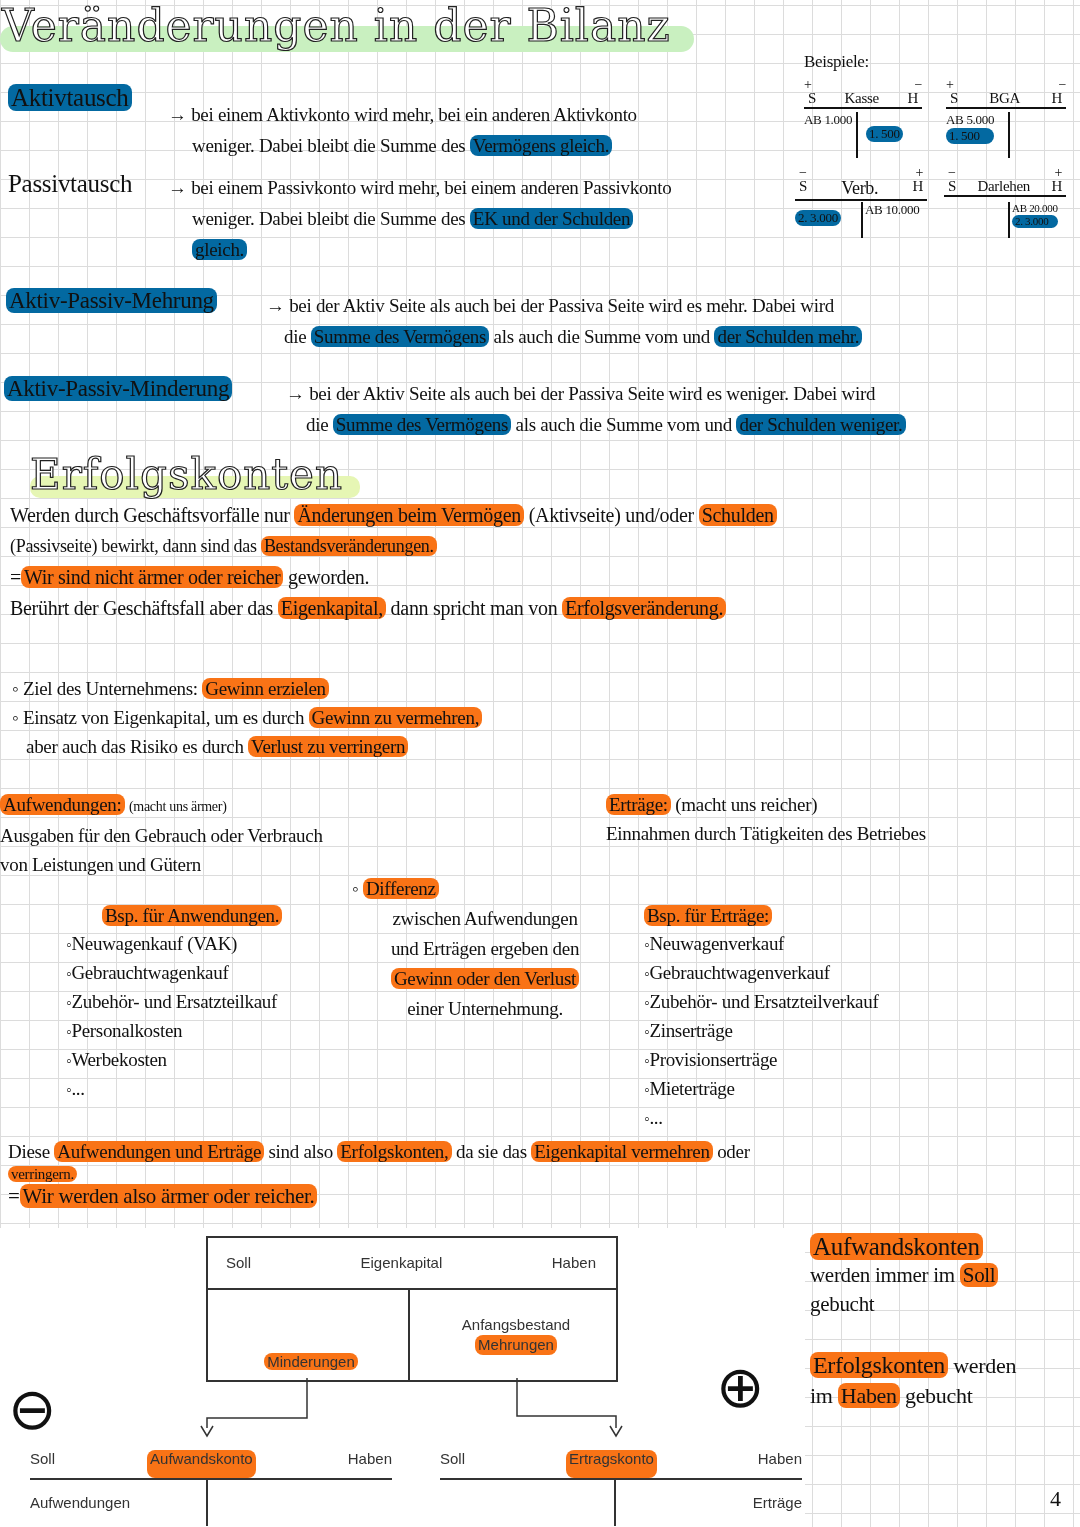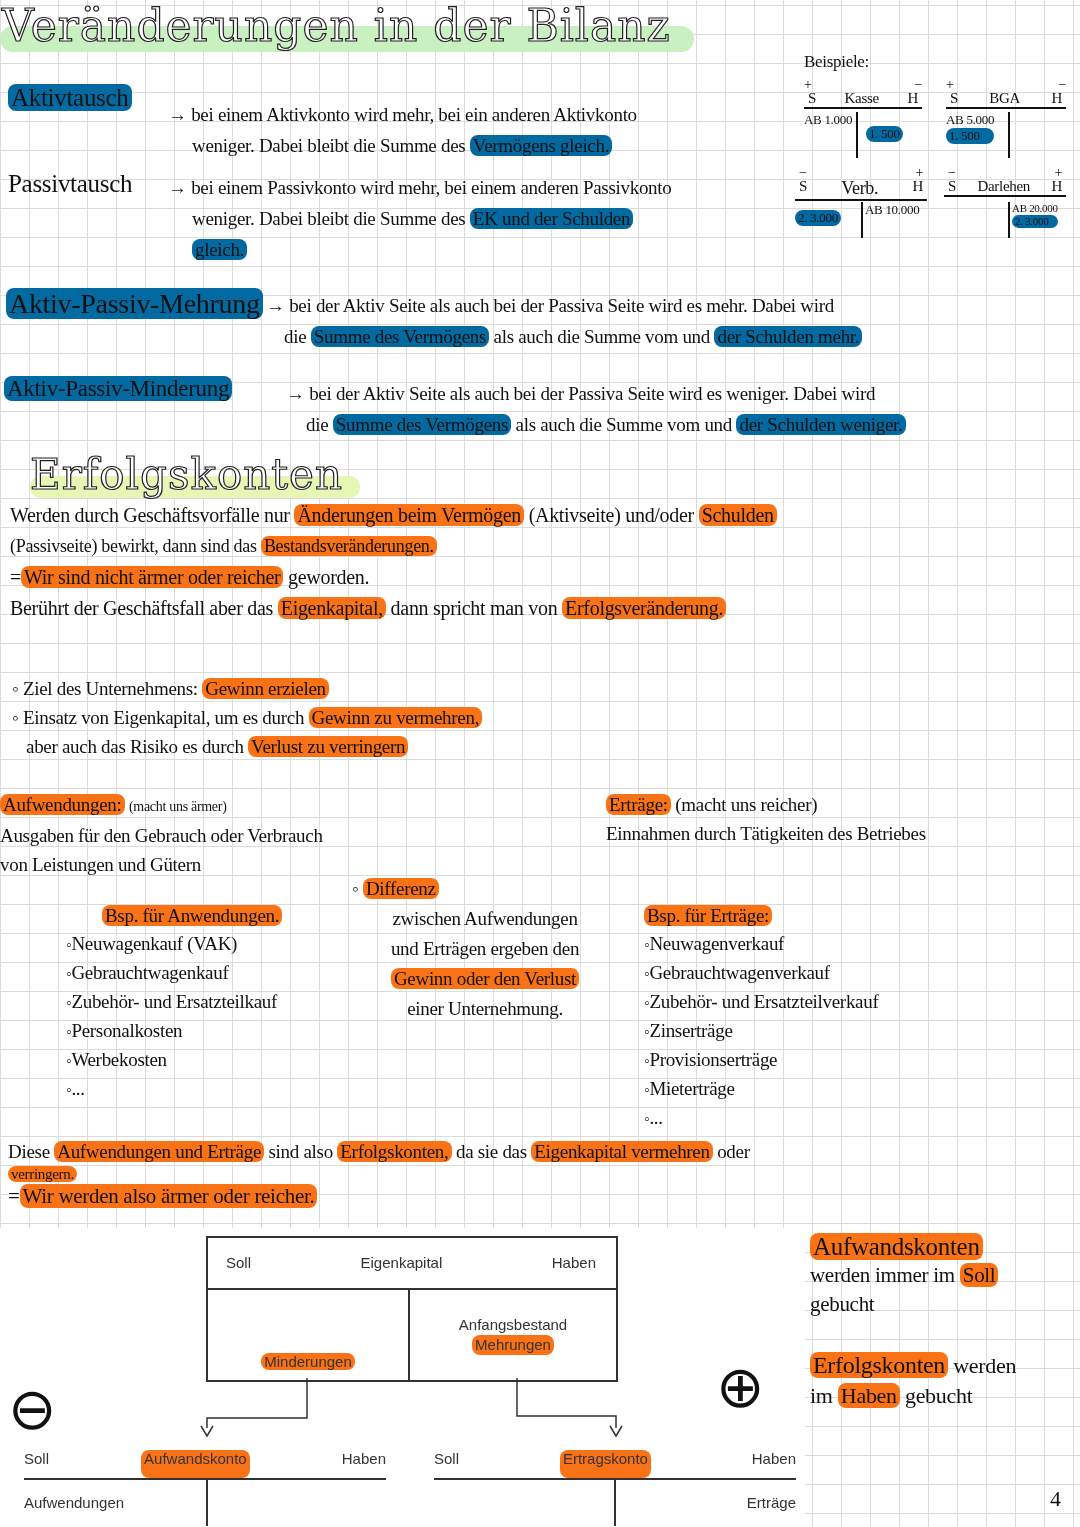--- a/index.html
+++ b/index.html
@@ -18,21 +18,21 @@
   .title{font-family:"DejaVu Serif",serif;font-size:44px;color:#fff;
     -webkit-text-stroke:1.2px #222;letter-spacing:1px;}
   .title-hl{position:absolute;left:0;top:26px;width:694px;height:26px;background:#c9f0c0;border-radius:14px;}
   .term{font-size:25px;}
   .desc{font-size:19px;line-height:31px;}
   .small{font-size:13px;}
   .tacc{position:absolute;}
   .tacc .hdr{display:flex;justify-content:space-between;border-bottom:2px solid #111;font-size:15px;padding:0 4px;}
   .tacc .vline{position:absolute;width:2px;background:#111;}
   .tbl{position:absolute;border:2px solid #333;background:#fff;font-family:"Liberation Sans",sans-serif;color:#333;}
-  .sans{font-family:"Liberation Sans",sans-serif;color:#333;font-size:15px;}
+  .sans{font-family:"Liberation Sans",sans-serif;color:#333;font-size:15px;padding-left:6px;}
   ul.bul{list-style:none;margin:0;padding:0;}
   ul.bul li{font-size:19px;line-height:28px;}
   ul.bul li::before{content:"\25E6 ";font-size:16px;}
 </style>
 </head>
 <body>
 
 <div class="abs" style="left:0;top:0;width:700px;height:60px;">
   <div class="title-hl"></div>
   <div class="title abs" style="left:2px;top:0;">Veränderungen in der Bilanz</div>
@@ -110,21 +110,21 @@
       <span>Darlehen</span>
       <span>H</span>
     </div>
   <div class="vline" style="left:64px;top:34px;height:36px;"></div>
   <div class="small abs" style="left:68px;top:34px;line-height:13px;font-size:11px;">
     <div>AB 20.000</div>
     <div class="hl">2. 3.000</div>
   </div>
 </div>
 
-<div class="abs hw term" style="left:6px;top:288px;font-size:28px;"><span class="hl">Aktiv-Passiv-Mehrung</span></div>
+<div class="abs hw term" style="left:6px;top:288px;font-size:23px;"><span class="hl">Aktiv-Passiv-Mehrung</span></div>
 <div class="abs hw desc" style="left:266px;top:290px;">
   <div>→ <span>bei der Aktiv Seite als auch bei der Passiva Seite wird es mehr. Dabei wird</span></div>
   <div style="padding-left:18px;"><span>die</span> <span class="hl">Summe des Vermögens</span> <span>als auch die Summe vom und</span> <span class="hl">der Schulden mehr.</span></div>
 </div>
 
 <div class="abs hw term" style="left:4px;top:376px;font-size:23px;"><span class="hl">Aktiv-Passiv-Minderung</span></div>
 <div class="abs hw desc" style="left:286px;top:378px;">
   <div>→ <span>bei der Aktiv Seite als auch bei der Passiva Seite wird es weniger. Dabei wird</span></div>
   <div style="padding-left:20px;"><span>die</span> <span class="hl">Summe des Vermögens</span> <span>als auch die Summe vom und</span> <span class="hl">der Schulden weniger.</span></div>
 </div>

